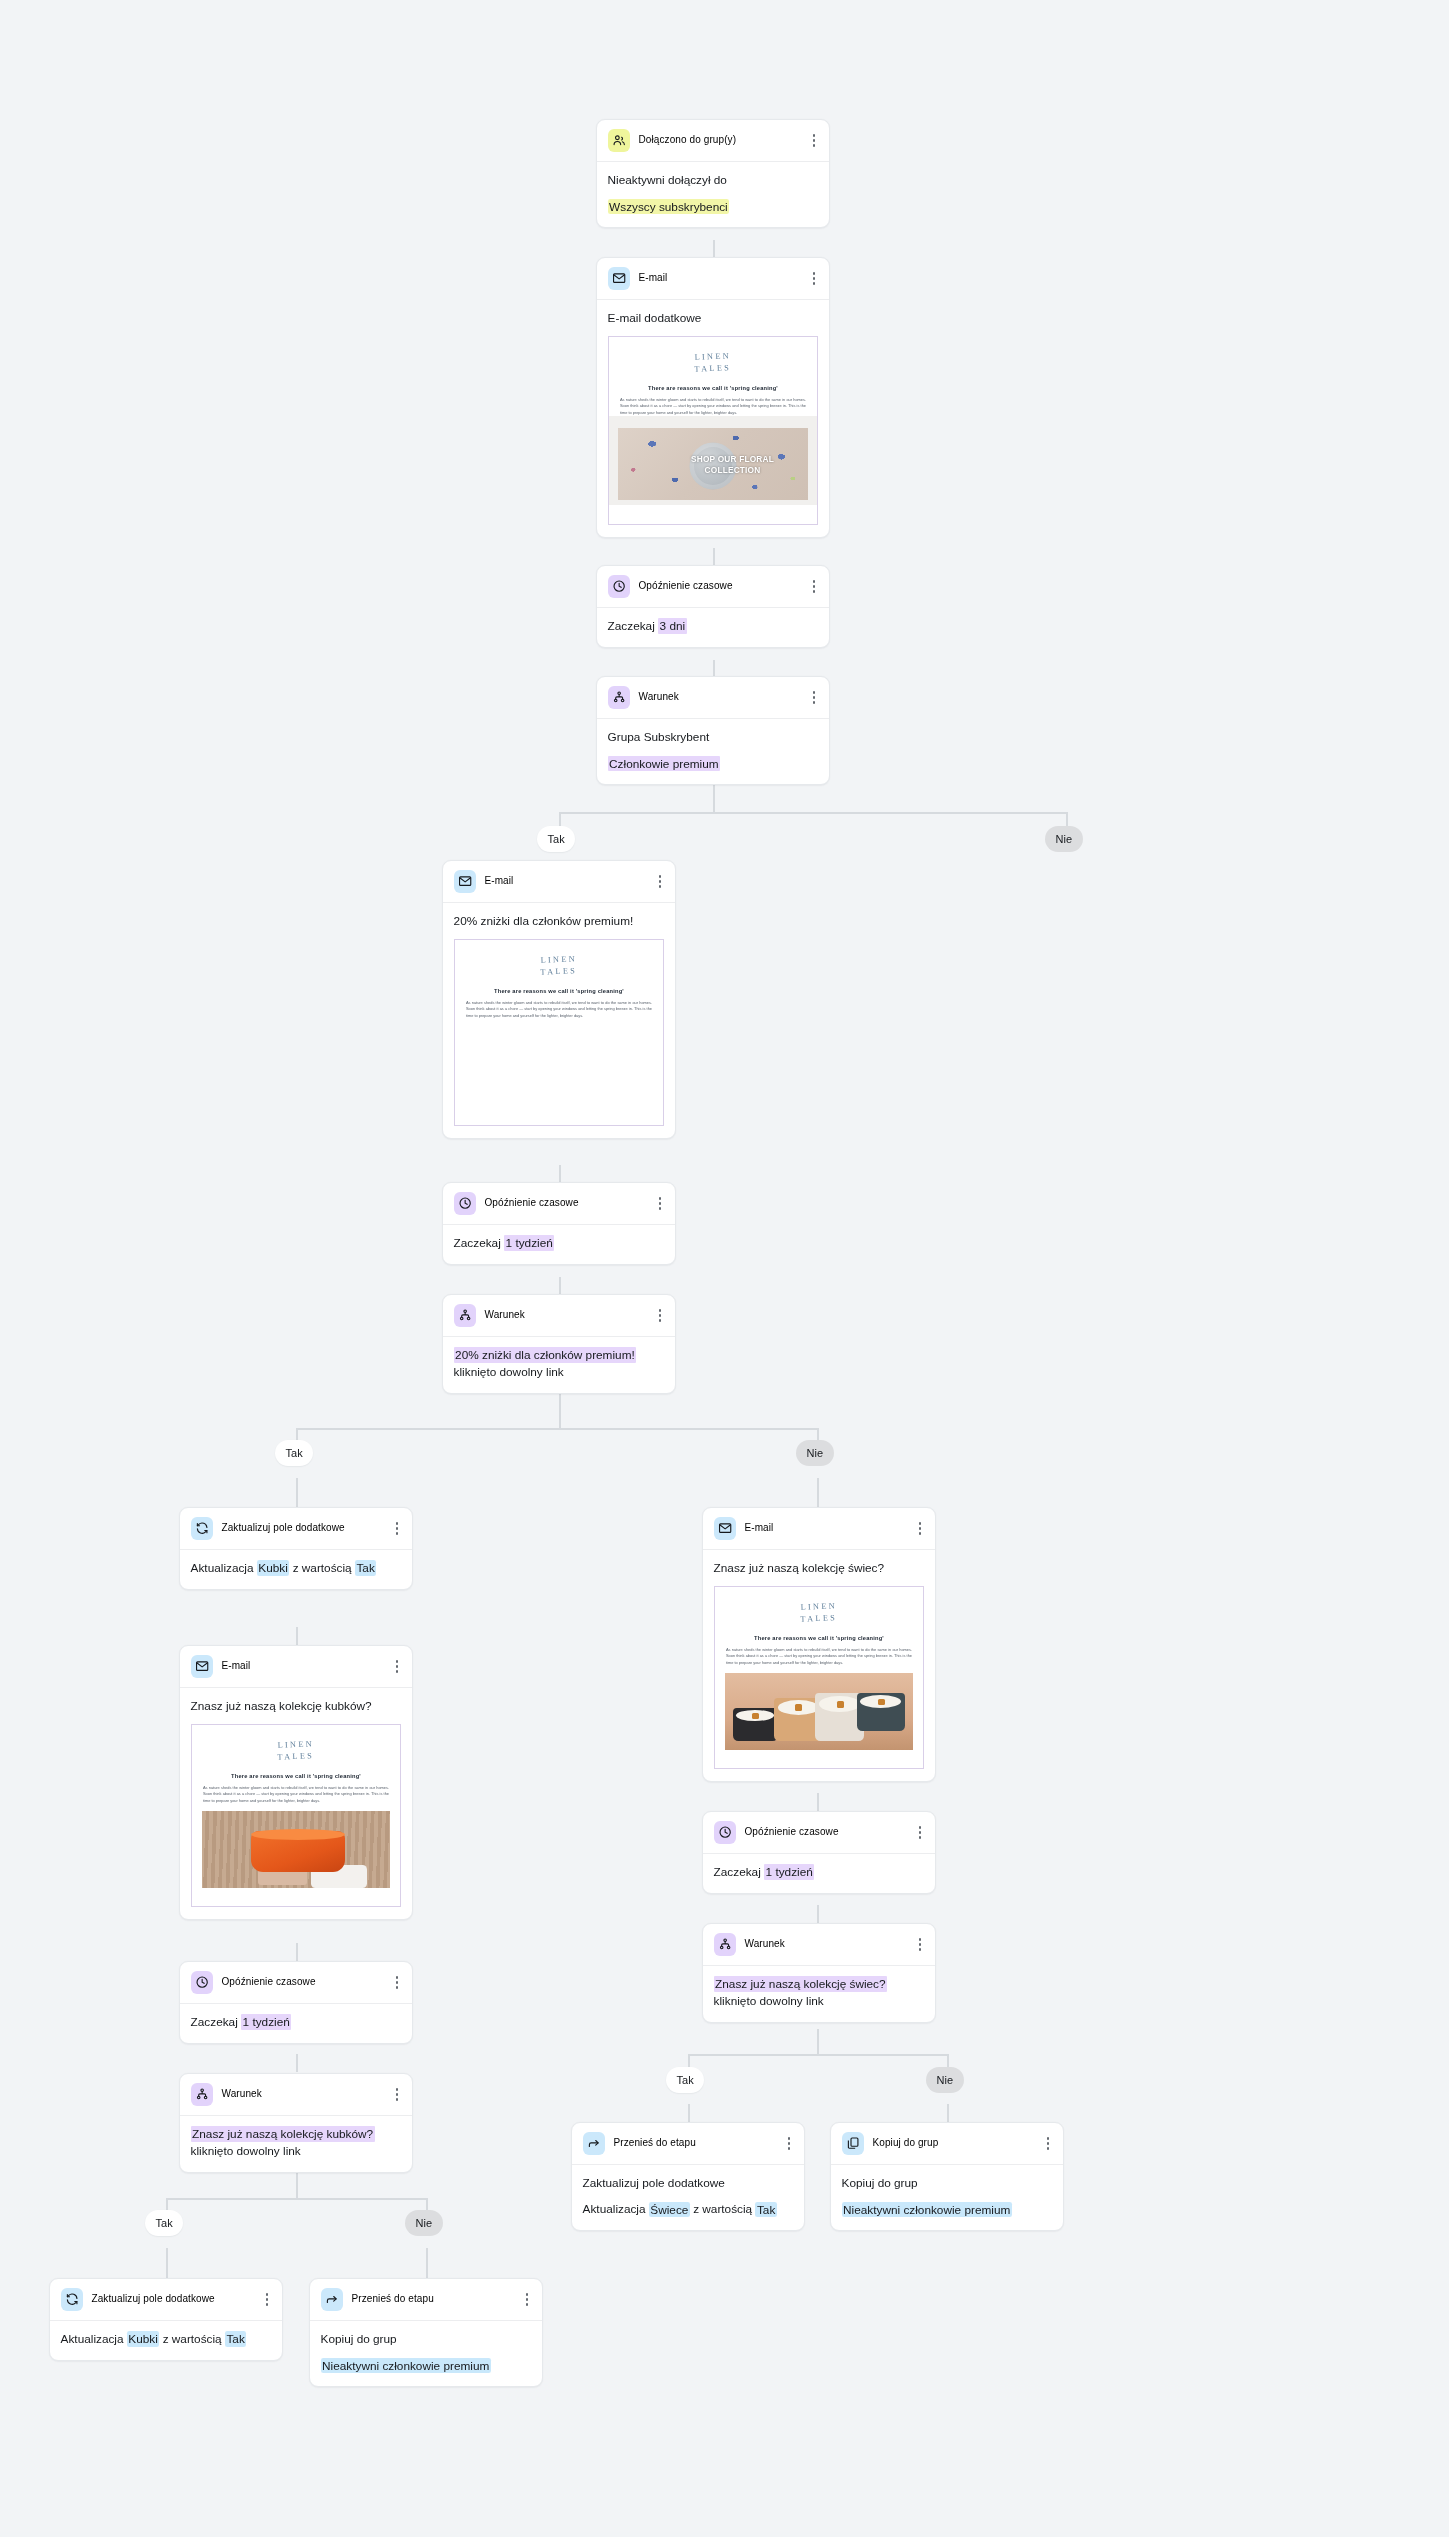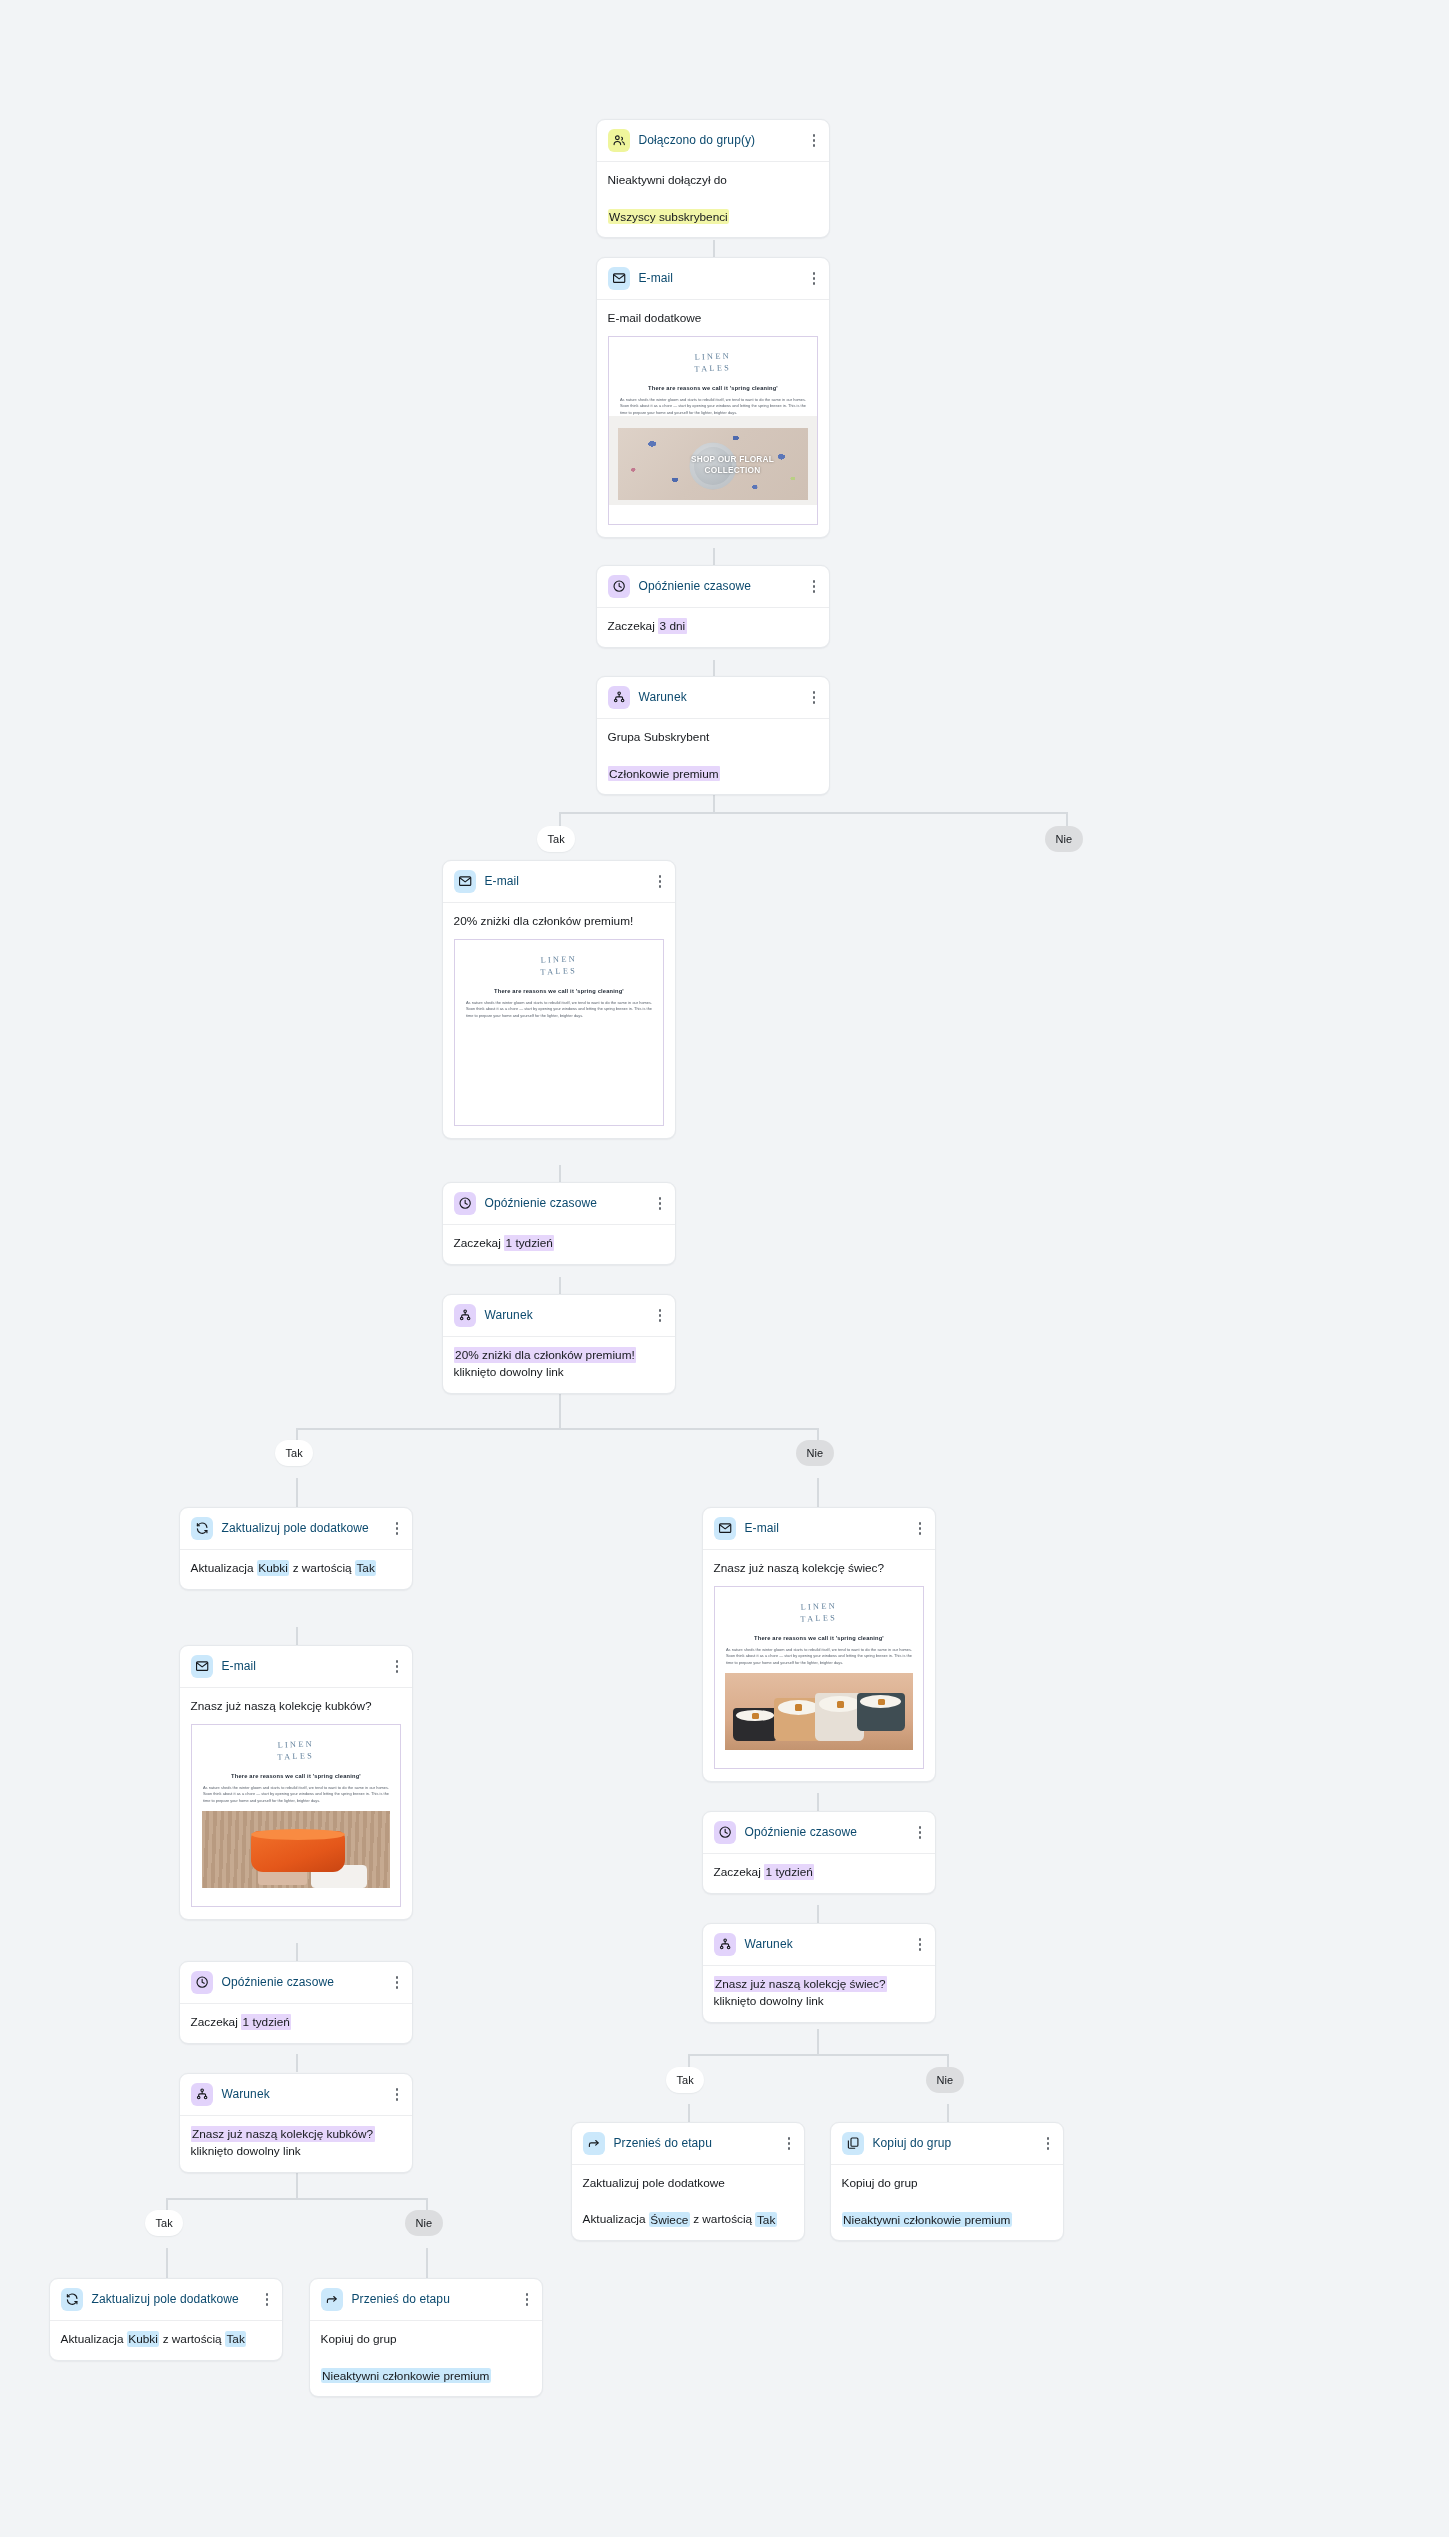--- a/index.html
+++ b/index.html
@@ -44,40 +44,40 @@
     border-radius: 6px;
     flex: 0 0 22.6px;
     display: flex; align-items: center; justify-content: center;
   }
   .ic svg { display:block; }
   .ic-yellow { background: #eff59c; }
   .ic-blue   { background: #cbe8fb; }
   .ic-purple { background: #e2d3fb; }
   .head-title {
     flex: 1 1 auto;
-    font-size: 12px;
+    font-size: 10px;
     line-height: 1.28;
-    color: #0c4a6e;
+    color: #000000;
     letter-spacing: 0.1px;
   }
   .dots {
     flex: 0 0 12px;
     width: 12px; height: 15px;
     display:flex; flex-direction:column; align-items:center; justify-content:center; gap:2.6px;
     cursor: pointer;
   }
   .dots i { display:block; width:2.5px; height:2.5px; border-radius:50%; background:#63686f; }
 
   .card-body {
     padding: 9.8px 10.6px 11.3px 10.6px;
     font-size: 11.8px;
     line-height: 1.50;
     color: #16191d;
   }
-  .card-body .ln2 { margin-top: 19px; }
+  .card-body .ln2 { margin-top: 9px; }
 
   
   .hl-y { background: #f2f6a8; border-radius: 2.3px; padding: 0.8px 1.5px; }
   .hl-p { background: #e6d6fb; border-radius: 1px; padding: 0.8px 1.5px; }
   .hl-b { background: #c9e8fb; border-radius: 2.3px; padding: 0.8px 1.5px; }
 
   
   .thumb {
     margin-top: 9px;
     border: 0.8px solid #d9cfe8;

